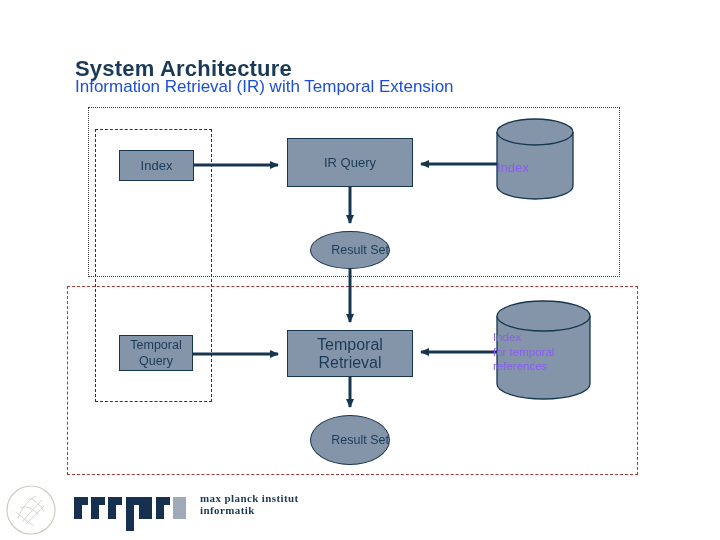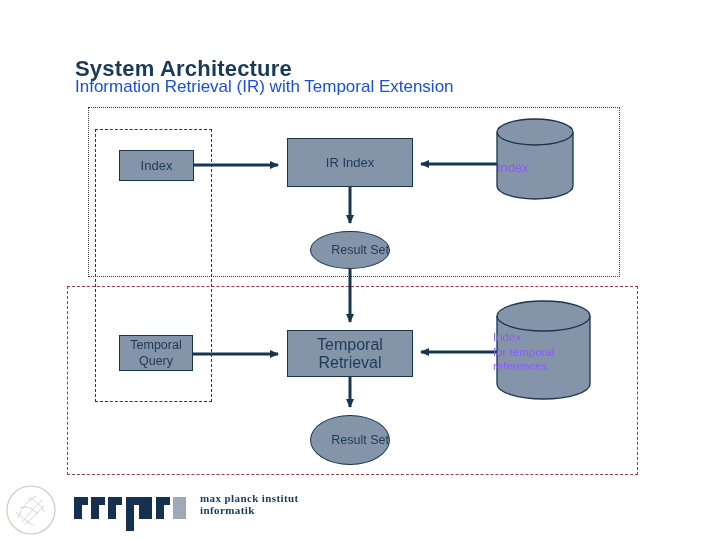--- a/index.html
+++ b/index.html
@@ -86,21 +86,21 @@
   <g>
     <path d="M497,316 V384 A46.5,15 0 0 0 590,384 V316" fill="#8595A9" stroke="#16364F" stroke-width="1.3"></path>
     <ellipse cx="543.5" cy="316" rx="46.5" ry="15" fill="#8595A9" stroke="#16364F" stroke-width="1.3"></ellipse>
   </g>
 </svg>
 
 <div class="node" id="query-box">
   <span>Index</span>
 </div>
 <div class="node" id="ir-system-box">
-  <span>IR Index</span>
+  <span>IR Query</span>
 </div>
 <div class="cyl-label" id="index-label">Index</div>
 <div class="node ellipse-node" id="result-set-top">
   <span>Result Set</span>
 </div>
 
 <div class="node" id="temporal-query-box">
   <span>Temporal Query</span>
 </div>
 <div class="node" id="temporal-retrieval-box">

